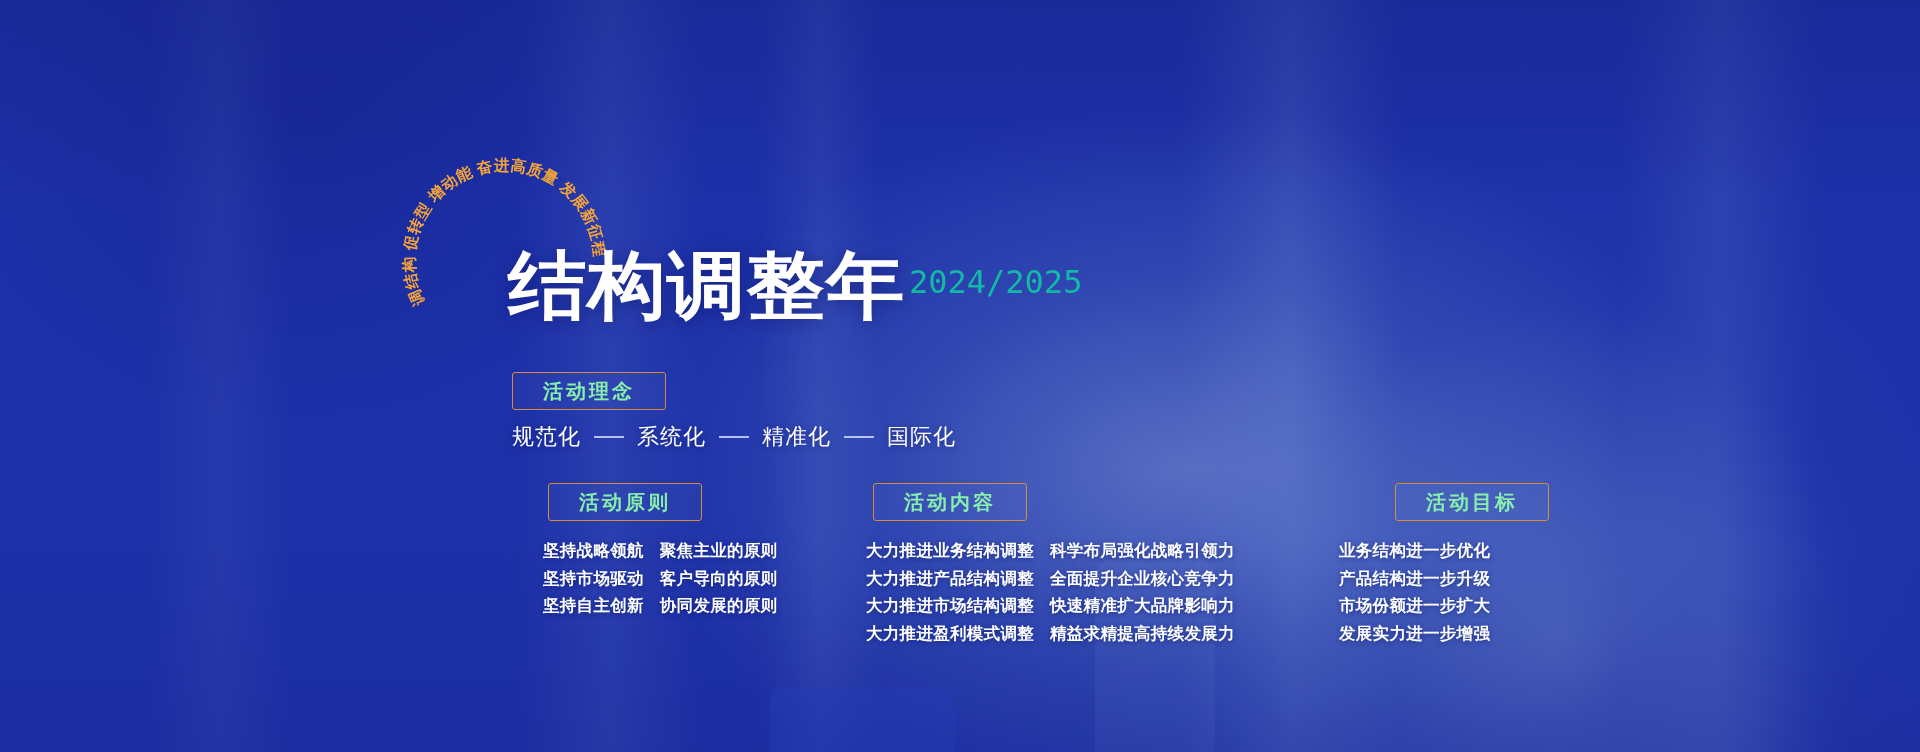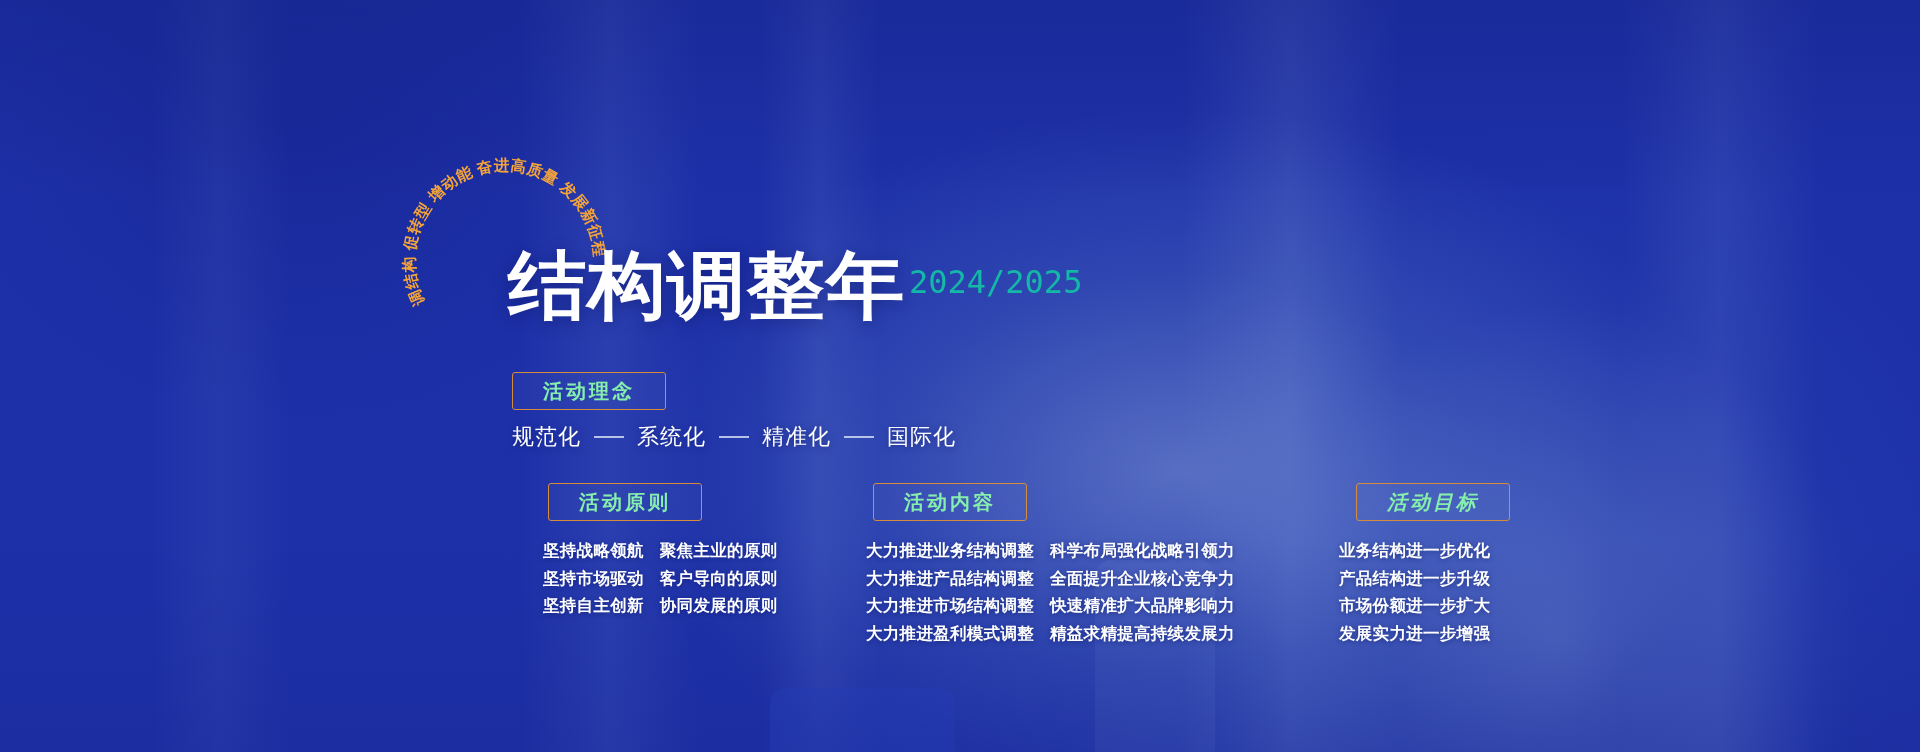--- a/index.html
+++ b/index.html
@@ -58,21 +58,21 @@
   .badge{
     position:absolute;border:1.5px solid #d98b3c;border-radius:3px;
     display:flex;align-items:center;justify-content:center;
     color:#86efac;font-weight:900;font-size:20px;letter-spacing:3px;
     background:rgba(255,255,255,.03);
     font-family:"DejaVu Sans","Liberation Sans",sans-serif;
   }
   #badge-concept{left:512px;top:372px;width:152px;height:36px;}
   #badge-principle{left:528px;top:483px;width:152px;height:36px;margin-left:20px;}
   #badge-content{left:873px;top:483px;width:152px;height:36px;}
-  #badge-goal{left:1356px;top:483px;width:152px;height:36px;font-style:italic;}
+  #badge-goal{left:1395px;top:483px;width:152px;height:36px;}
   
   .concept{
     position:absolute;left:512px;top:422px;
     display:flex;align-items:center;gap:13px;
     color:#ffffff;font-size:22px;font-weight:500;letter-spacing:1px;
     font-family:"DejaVu Sans","Liberation Sans",sans-serif;
     text-shadow:0 1px 6px rgba(10,22,95,.5);
   }
   .dash{display:inline-block;width:30px;height:1.6px;background:#cfd9f2;opacity:.85;}
   

